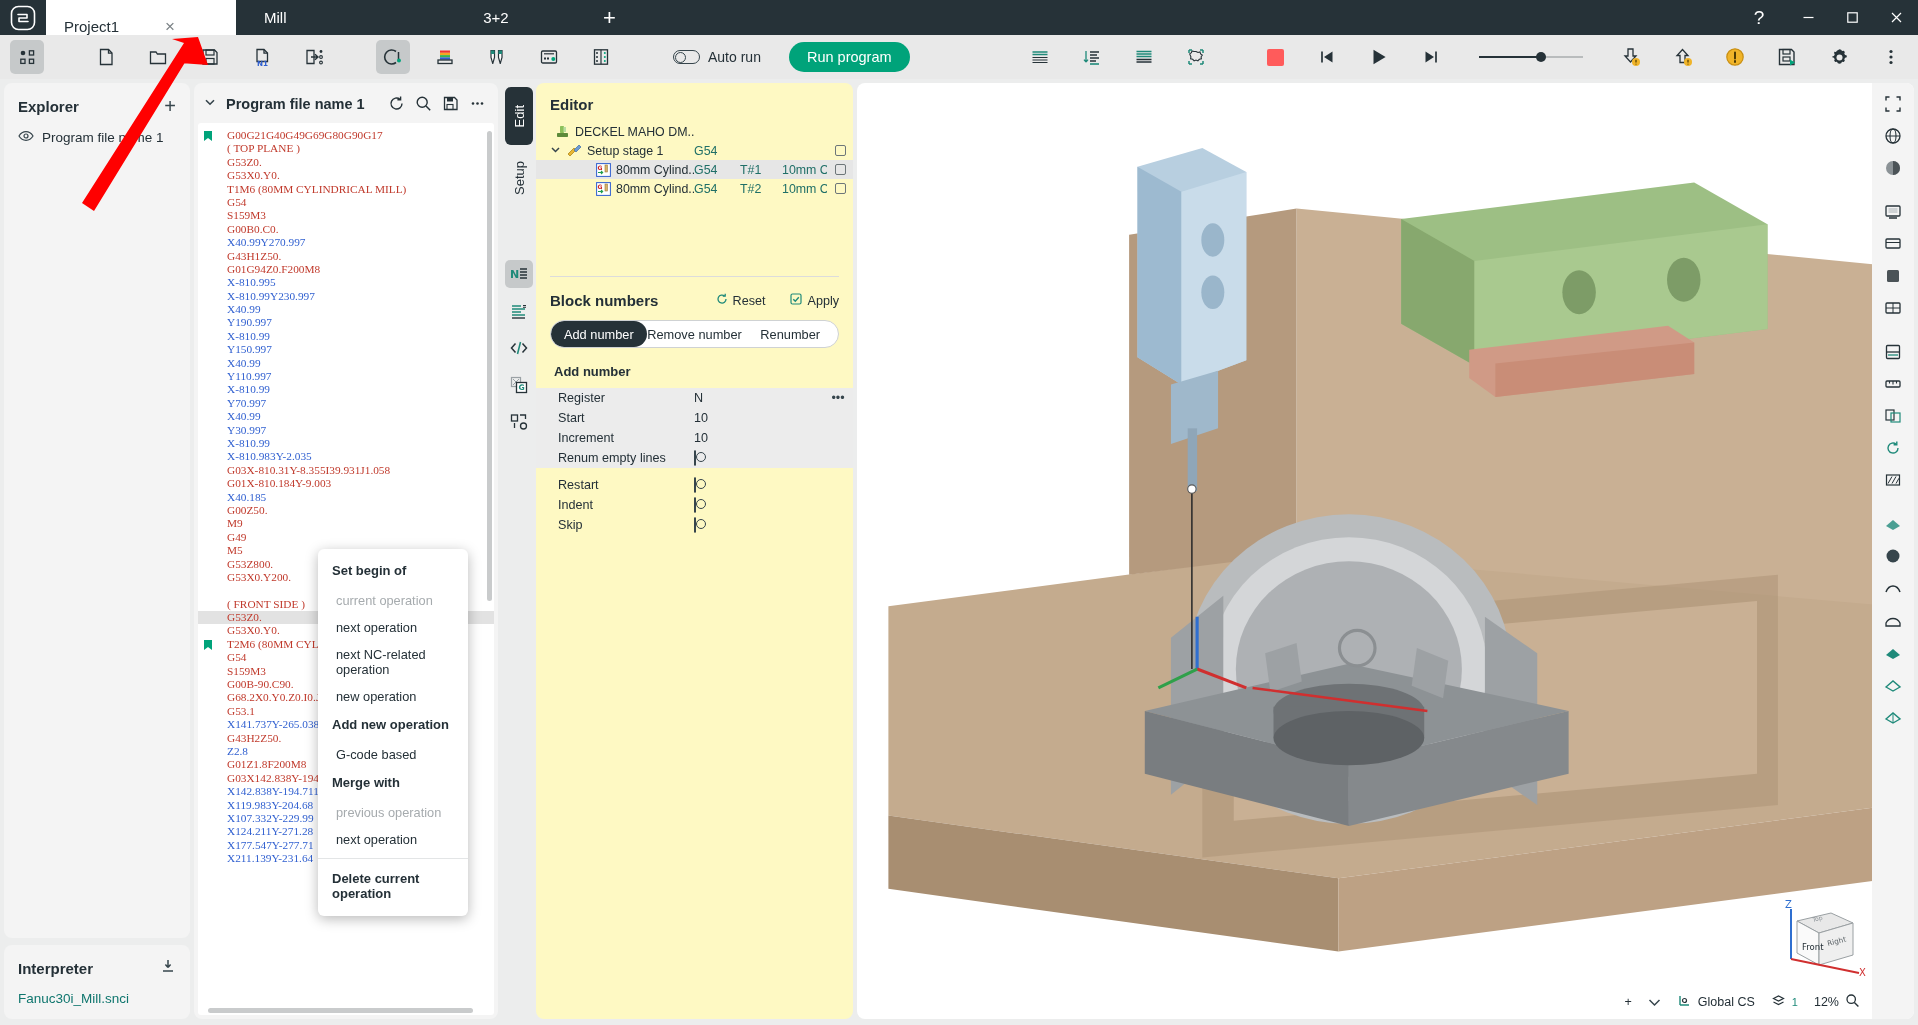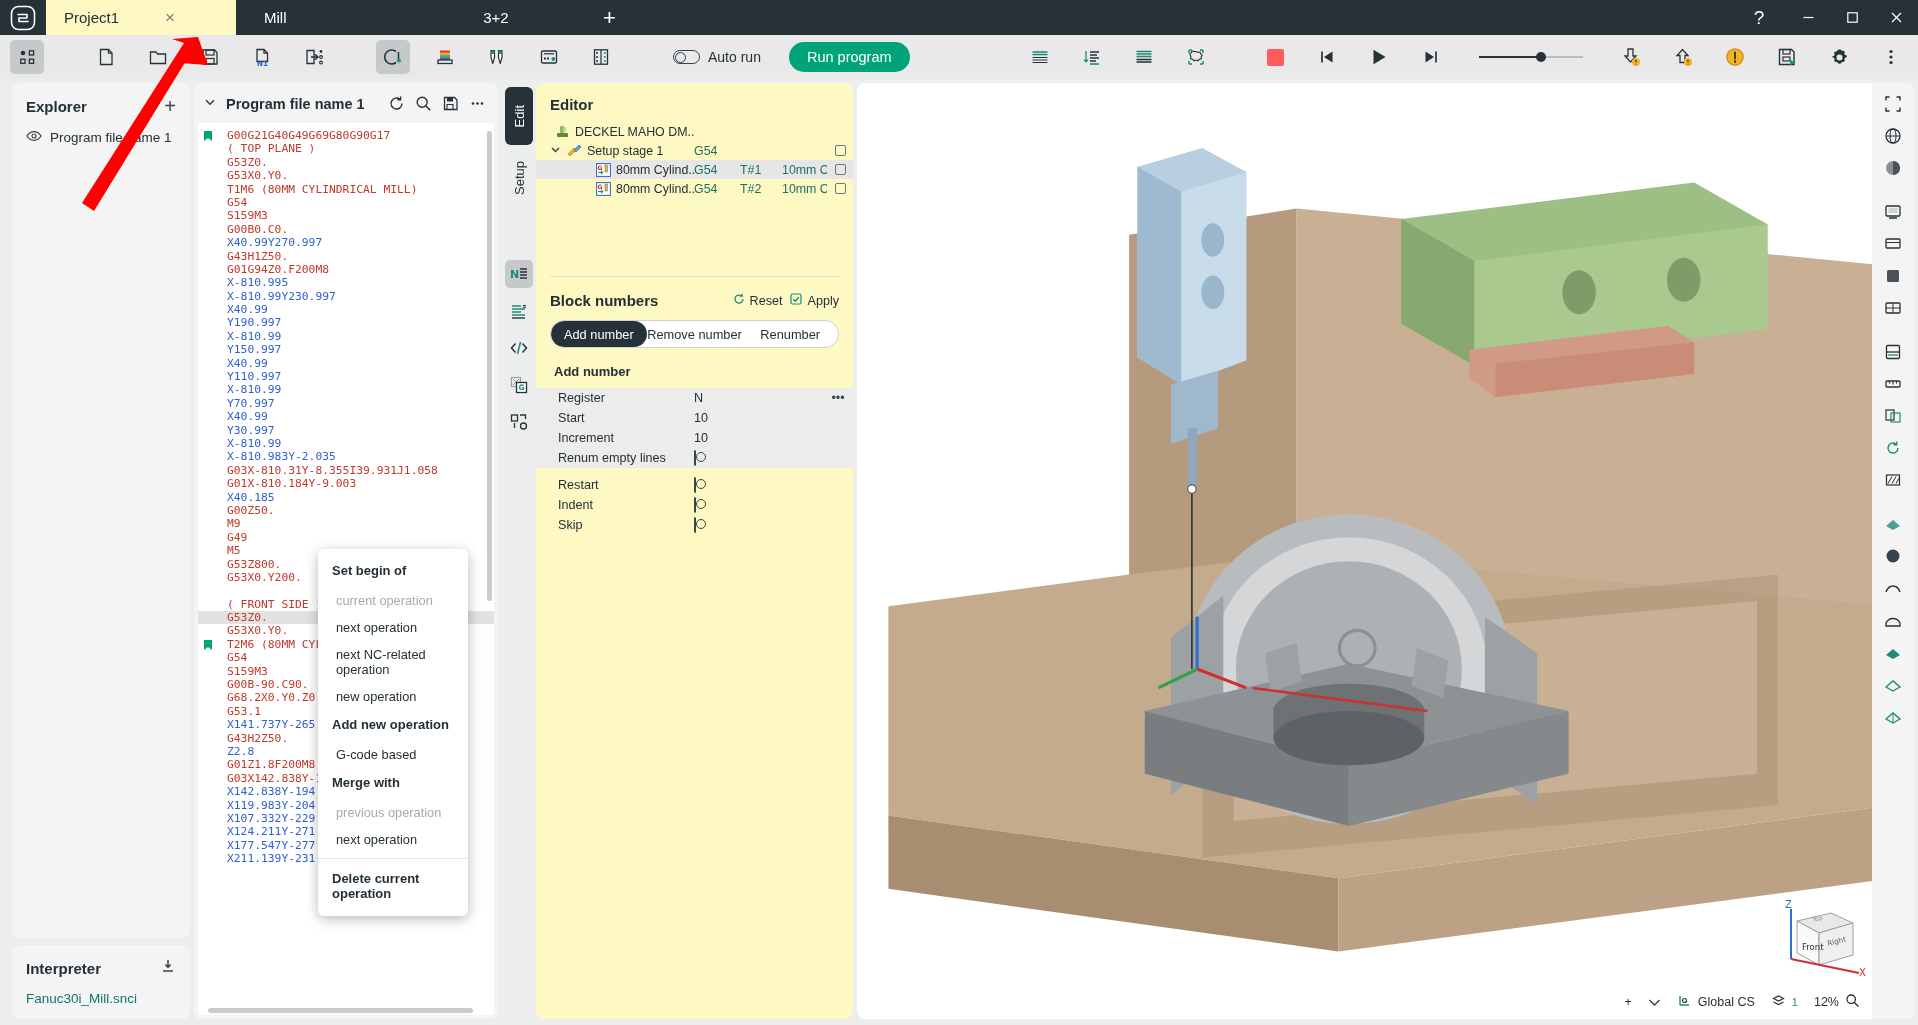--- a/index.html
+++ b/index.html
@@ -15,22 +15,22 @@
   
   .titlebar {
     height: 35px; background: #263238; display: flex; align-items: stretch;
     flex: 0 0 35px; position: relative;
   }
   .logo-box {
     width: 46px; display: flex; align-items: center; justify-content: center;
   }
   .logo-svg { width: 26px; height: 26px; }
   .proj-tab {
-    min-width: 190px; background: #fef9c3; color: #243037;
-    display: flex; align-items: center; padding: 0 14px 0 18px; gap: 46px;
+    min-width: 190px; background: #ffffff; color: #243037;
+    display: flex; align-items: flex-end; padding: 0 14px 0 18px; gap: 46px;
     font-size: 15px; border-radius: 0;
   }
   .proj-tab .tab-close { color: #7b8286; font-size: 17px; cursor: pointer; line-height: 1; }
   .dark-tab {
     color: #ffffff; font-size: 15px; display: flex; align-items: center;
     padding: 0 28px; background: #263238;
   }
   .dark-tab.mill { min-width: 175px; }
   .dark-tab.mode { min-width: 170px; justify-content: center; }
   .plus-tab { color: #ffffff; font-size: 22px; display:flex; align-items:center; padding: 0 22px; font-weight: 300;}
@@ -76,21 +76,21 @@
   .slider-knob {
     position: absolute; left: 55%; top: -4px; width: 10px; height: 10px; border-radius: 50%;
     background: #263238;
   }
   .stop-sq { width: 17px; height: 17px; background: #ff5b5b; border-radius: 2px; }
 
   
   .body { flex: 1; display: flex; min-height: 0; background: #eceded; }
 
   
-  .leftcol { width: 190px; flex: 0 0 190px; display: flex; flex-direction: column; padding: 4px 0 6px 12px; gap: 7px; justify-content: flex-end; }
+  .leftcol { width: 190px; flex: 0 0 190px; display: flex; flex-direction: column; padding: 4px 0 6px 4px; gap: 7px; justify-content: flex-end; }
   .card { background: #f4f4f4; border-radius: 8px; padding: 13px 14px; }
   .card-hd { display: flex; align-items: center; justify-content: space-between; }
   .card-title { font-size: 15px; font-weight: bold; }
   .card-plus { font-size: 20px; color: #36454c; cursor: pointer; line-height: 1; }
   .dl-icon { cursor: pointer; }
   .explorer-card { flex: 1 1 auto; min-height: 0; }
   .exp-row {
     display: flex; align-items: center; gap: 8px; margin-top: 14px; font-size: 13.5px;
     white-space: nowrap; overflow: hidden;
   }
@@ -110,21 +110,21 @@
   .code-hd-title { font-size: 14.5px; font-weight: bold; flex: 1; }
   .code-hd-ic { cursor: pointer; display:flex; align-items:center; }
   .code-body {
     flex: 1; background: #ffffff; margin: 0 4px 4px 4px; border-radius: 3px;
     position: relative; overflow: hidden;
     font-family: "DejaVu Sans Mono", monospace; font-size: 11.3px; line-height: 13.4px;
     padding: 6px 0 0 0;
   }
   .cline { display: flex; align-items: center; height: 13.4px; padding-left: 5px; white-space: pre; }
   .cline .bm { width: 14px; flex: 0 0 14px; display:flex; align-items:center; }
-  .cline .txt { padding-left: 10px; }
+  .cline .txt { padding-left: 10px; font-family: Liberation Serif, serif; }
   .cline.sel { background: #e2e2e2; }
   .g { color: #c0392b; }
   .b { color: #2f5fd0; }
   .cm { color: #c0392b; }
   .v-scroll {
     position: absolute; right: 2px; top: 8px; width: 5px; height: 470px;
     background: #c9cbcc; border-radius: 3px;
   }
   .h-scroll {
     position: absolute; left: 10px; bottom: 2px; height: 5px; width: 265px;
@@ -163,21 +163,21 @@
   .tcol-g { width: 46px; color: #1f6f67; }
   .tcol-t { width: 42px; color: #1f6f67; }
   .tcol-d { flex: 1; color: #1f6f67; overflow: hidden; white-space: nowrap; }
   .tcol-chk { width: 26px; display: flex; justify-content: center; }
   .chk-sq { width: 11px; height: 11px; border: 1.5px solid #6d7679; border-radius: 2px; }
   .tree-spacer { height: 78px; }
   .ed-divider { height: 1px; background: #dcdcdc; margin: 0 14px; }
 
   .bn-hd { display: flex; align-items: center; justify-content: space-between; padding: 15px 14px 11px 14px; }
   .bn-title { font-size: 15px; font-weight: bold; }
-  .bn-actions { display: flex; gap: 8px; font-size: 12.6px; }
+  .bn-actions { display: flex; gap: 25px; font-size: 12.6px; }
   .bn-act { display: flex; align-items: center; gap: 5px; cursor: pointer; }
   .bn-act .ic { color: #1f8a7a; font-size: 12px; }
   .segmented {
     display: flex; margin: 0 14px; border: 1px solid #cfd2d3; border-radius: 17px; overflow: hidden;
     background: #fff; height: 28px;
   }
   .seg {
     flex: 1; display: flex; align-items: center; justify-content: center; font-size: 12.8px;
     cursor: pointer; color: #243037;
   }

